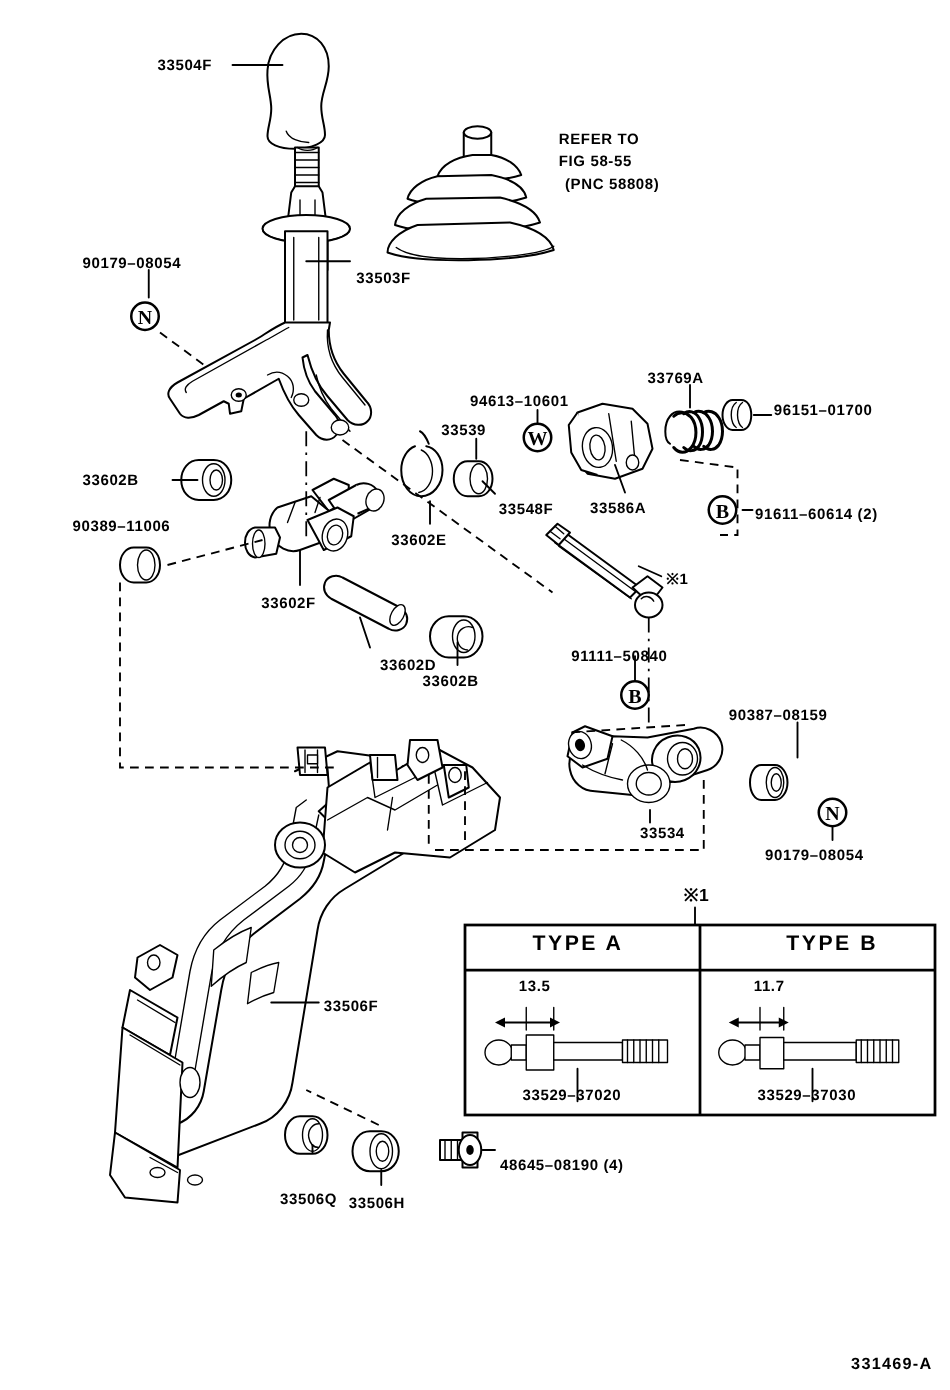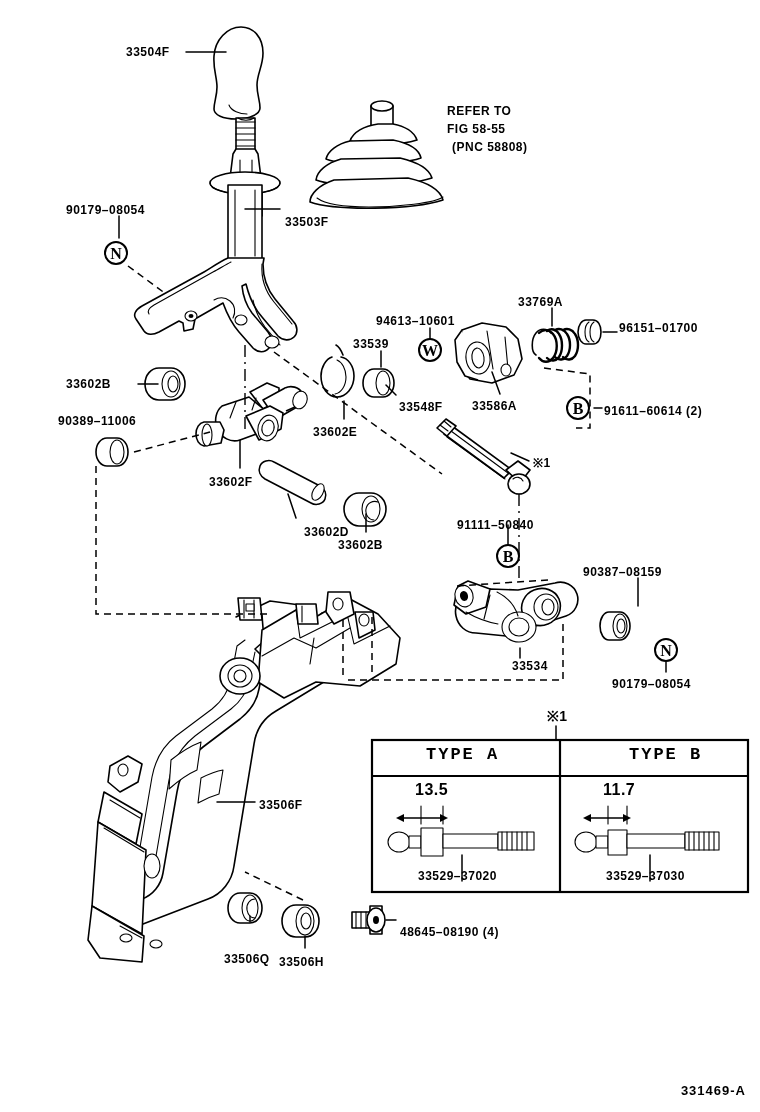--- a/index.html
+++ b/index.html
@@ -14,22 +14,22 @@
   .st{fill:none;stroke:#000;stroke-width:1.6;stroke-linejoin:round;stroke-linecap:round;}
   .stT{fill:none;stroke:#000;stroke-width:1.1;stroke-linejoin:round;stroke-linecap:round;}
   .stH{fill:none;stroke:#000;stroke-width:2.4;stroke-linejoin:round;stroke-linecap:round;}
   .fillw{fill:#fff;stroke:#000;stroke-width:1.6;stroke-linejoin:round;}
   .fillwT{fill:#fff;stroke:#000;stroke-width:1.1;stroke-linejoin:round;}
   .fillb{fill:#000;stroke:none;}
   .ld{fill:none;stroke:#000;stroke-width:1.5;stroke-linecap:round;}
   .dash{fill:none;stroke:#000;stroke-width:1.5;stroke-dasharray:7 5;stroke-linecap:butt;}
   .dashc{fill:none;stroke:#000;stroke-width:1.4;stroke-dasharray:12 5 2 5;}
   .tbl{fill:none;stroke:#000;stroke-width:2.2;}
-  .tbltxt{font-weight:bold;font-size:17px;letter-spacing:2px;font-family:Liberation Mono, monospace;}
-  .dim{font-weight:bold;font-size:16px;}
+  .tbltxt{font-weight:bold;font-size:17px;letter-spacing:2px;}
+  .dim{font-weight:bold;font-size:12px;}
 </style>
 </head>
 <body>
 
 <div id="sheet">
 
 <svg id="art" width="760" height="1112" viewBox="0 0 760 1112">
 
   <g>
     <path class="fillw" d="M241 27c-14 0-26 13-27 29c-1 13 3 21 3 31c0 9-3 15-3 22

